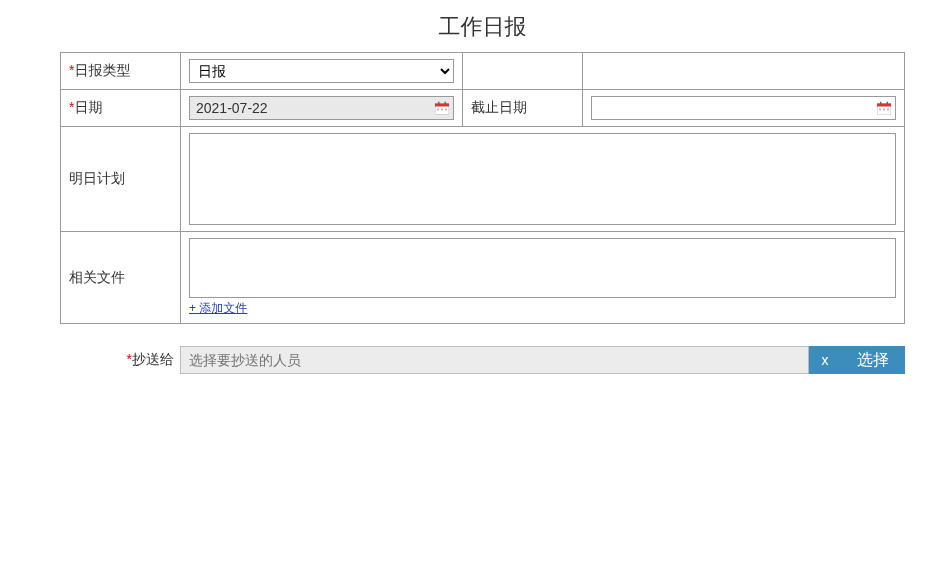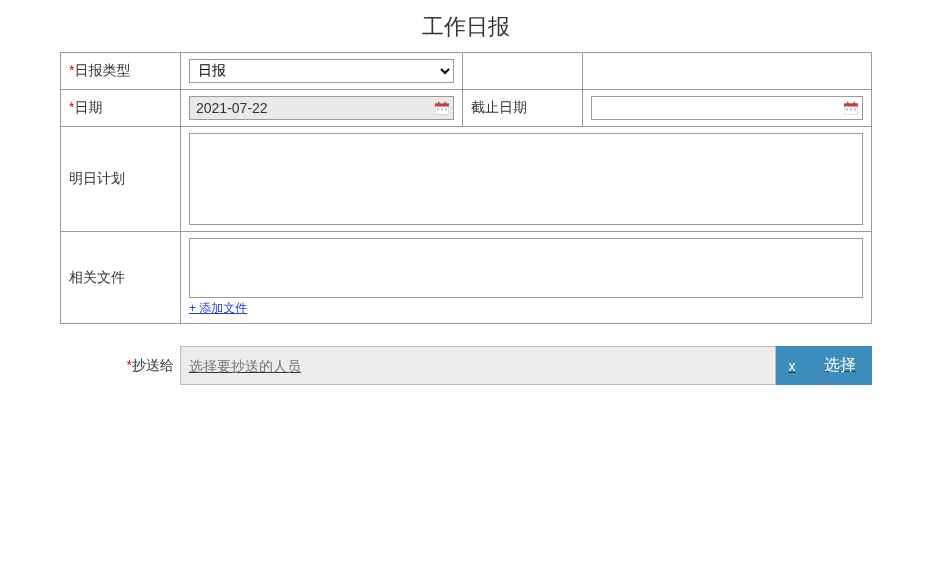--- a/index.html
+++ b/index.html
@@ -6,21 +6,21 @@
     body {
       font-family: "Microsoft YaHei", "微软雅黑", Arial, sans-serif;
       font-size: 14px;
       background: #fff;
       color: #333;
       width: 932px;
       height: 578px;
       overflow: hidden;
     }
     .container {
-      padding: 12px 60px 0 60px;
+      padding: 12px 27px 0 60px;
     }
     .page-title {
       text-align: center;
       font-size: 22px;
       font-weight: 400;
       color: #333;
       margin-bottom: 10px;
     }
     table.form-table {
       width: 100%;
@@ -47,21 +47,21 @@
     }
     td.empty-cell {
       background: #fff;
     }
     select.fld-select {
       width: 100%;
       height: 24px;
       border: 1px solid #999;
       background: #fff;
       padding: 0 4px;
-      font-family: Liberation Mono, monospace;
+      font-family: Liberation Serif, serif;
       font-size: 14px;
     }
     .date-input-wrap {
       position: relative;
       display: flex;
       align-items: flex-start;
       border: 1px solid #999;
       height: 24px;
       padding: 0 24px 0 6px;
     }
@@ -128,22 +128,21 @@
     .cc-label {
       width: 80px;
       text-align: right;
       padding-right: 6px;
       font-size: 14px;
       color: #333;
     }
     .cc-input-group {
       display: flex;
       flex: 1;
-      height: 39px;
-      text-decoration: underline;
+      height: 28px;
     }
     .cc-input {
       flex: 1;
       border: 1px solid #bbb;
       background: #ececec;
       color: #888;
       padding: 0 8px;
       font-size: 14px;
     }
     .cc-clear {

